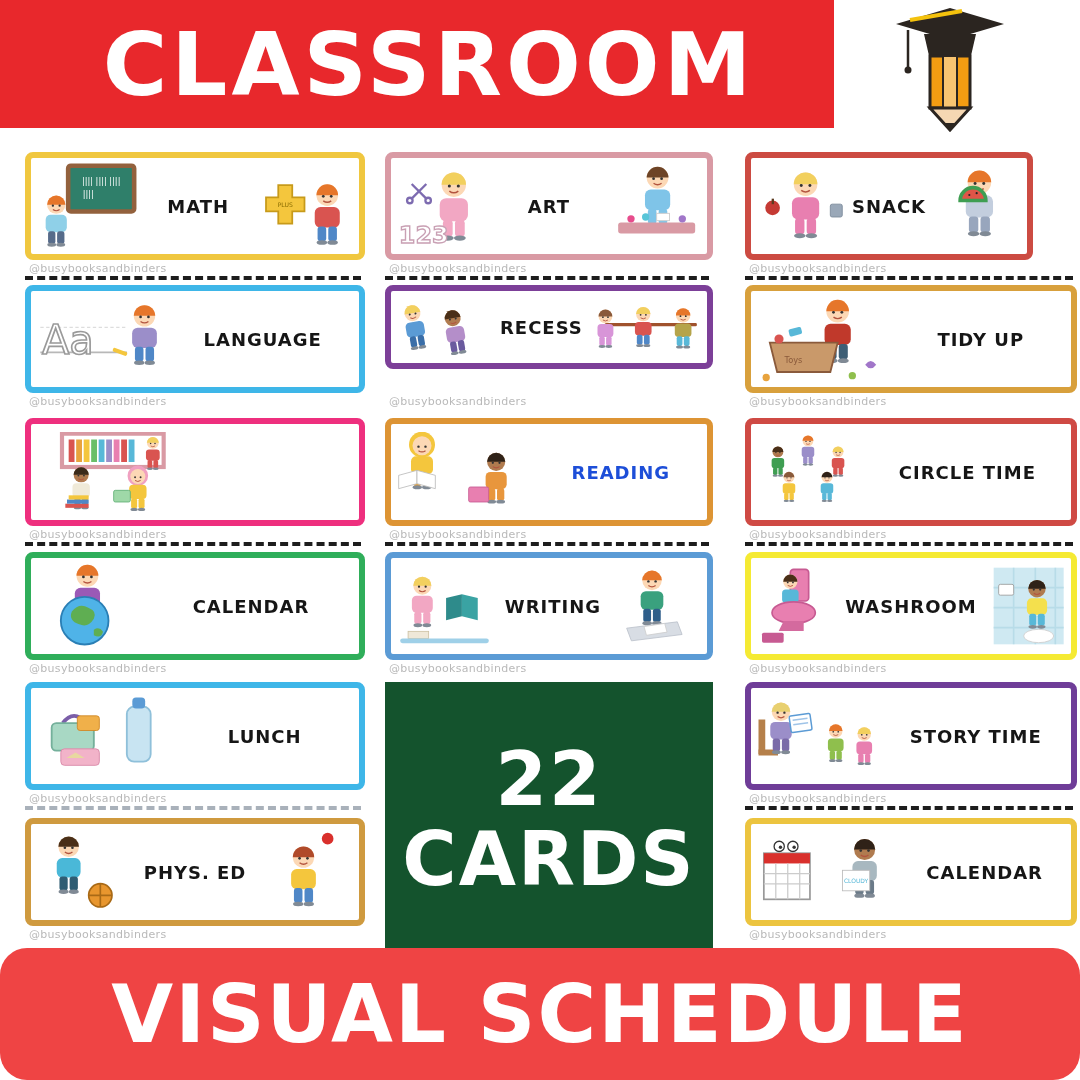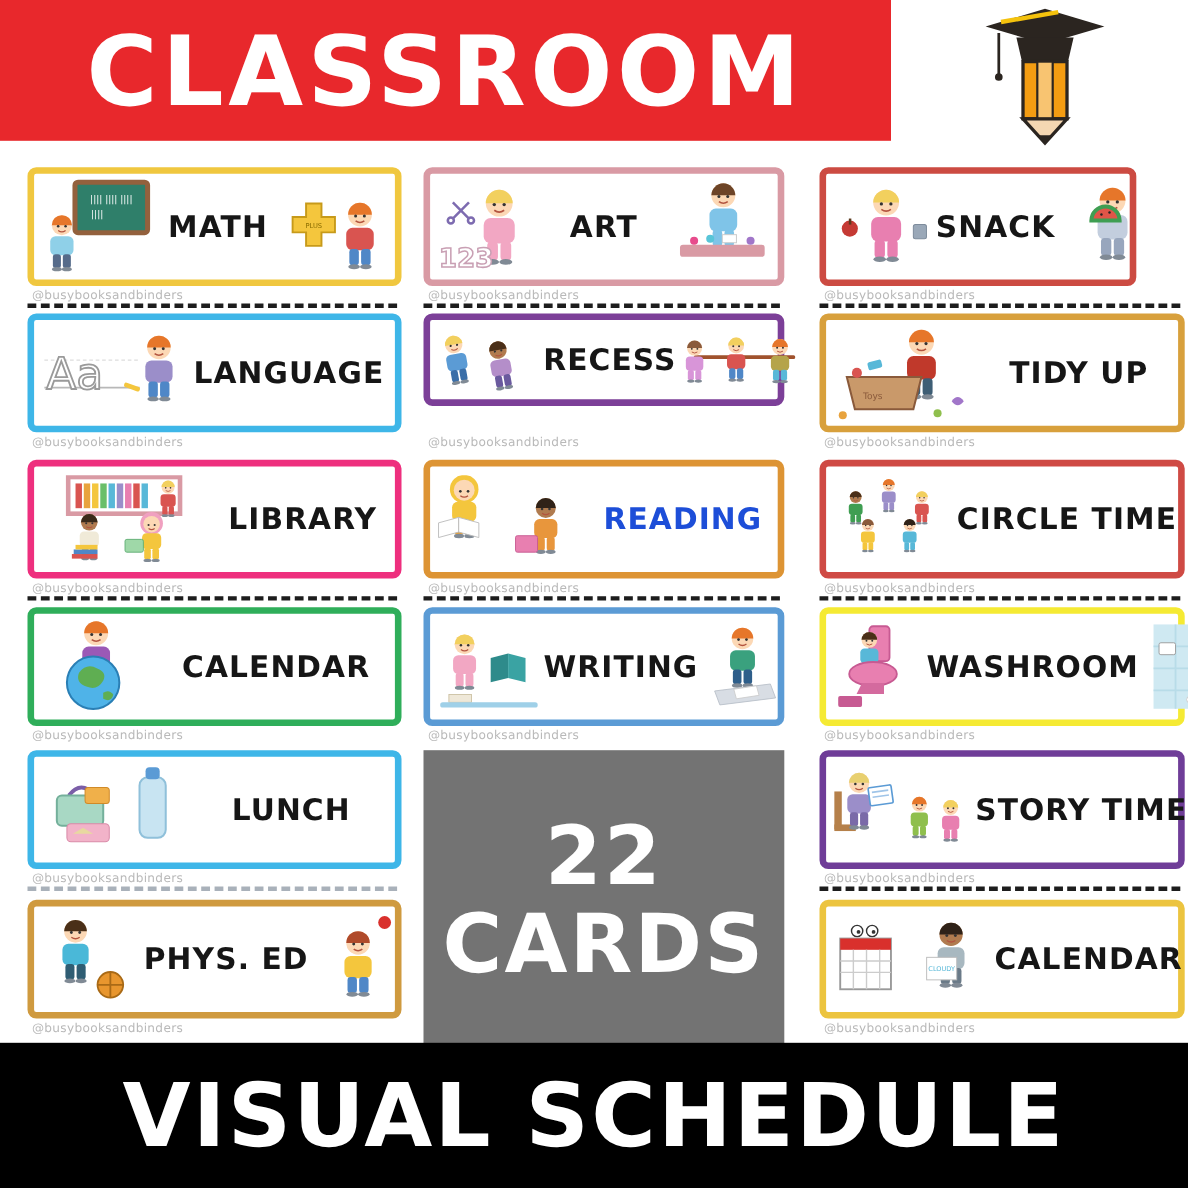--- a/index.html
+++ b/index.html
@@ -9,56 +9,56 @@
               display:flex;align-items:center;justify-content:center;}
   .top-banner span{color:#fff;font-weight:800;font-size:88px;letter-spacing:4px;white-space:nowrap;}
   .logo-box{position:absolute;left:880px;top:4px;width:140px;height:130px;}
   .bottom-banner{position:absolute;left:0;top:948px;width:1080px;height:132px;
               display:flex;align-items:center;justify-content:center;}
   .bottom-banner span{color:#fff;font-weight:800;font-size:80px;letter-spacing:2px;white-space:nowrap;}
   .badge{position:absolute;display:flex;flex-direction:column;align-items:center;justify-content:center;}
   .badge div{color:#fff;font-weight:800;font-size:74px;line-height:1.08;letter-spacing:2px;}
   .card{position:absolute;background:#fff;border-radius:8px;box-sizing:border-box;
         display:flex;align-items:center;justify-content:space-between;gap:2px;padding:0 6px;}
-  .card .label{flex:1;text-align:center;font-weight:800;font-size:27px;letter-spacing:1px;
+  .card .label{flex:1;text-align:center;font-weight:800;font-size:18px;letter-spacing:1px;
         color:#161616;white-space:nowrap;}
   .clip{display:flex;align-items:center;justify-content:center;}
   .wm{position:absolute;font-size:11px;color:#b9b9b9;letter-spacing:.3px;text-align:right;}
   .dash{position:absolute;border-top:4px dashed #1d1d1d;height:0;}
   .dash.light{border-top-color:#a9b1ba;}
 </style>
 </head>
 <body>
 
 <div class="canvas">
 
-  <div class="top-banner" style="background: rgb(232, 40, 44);">
+  <div class="top-banner" style="background: rgb(232, 40, 44); padding-left: 24px;">
     <span>CLASSROOM</span>
   </div>
 
   <div class="logo-box">
     <svg viewBox="0 0 140 130" width="140" height="130">
       <line x1="28" y1="26" x2="28" y2="64" stroke="#2b2520" stroke-width="2.5"></line>
       <circle cx="28" cy="66" r="3.5" fill="#2b2520"></circle>
       <polygon points="70,4 124,20 70,36 16,20" fill="#2b2520"></polygon>
       <line x1="30" y1="16" x2="82" y2="7" stroke="#f4c20d" stroke-width="4"></line>
       <path d="M44 30 L96 30 L90 56 L50 56 Z" fill="#2b2520"></path>
       <rect x="50" y="52" width="40" height="52" fill="#f39c12" stroke="#2b2520" stroke-width="3"></rect>
       <rect x="63" y="52" width="14" height="52" fill="#f8c471" stroke="#2b2520" stroke-width="2"></rect>
       <path d="M50 104 L90 104 L70 126 Z" fill="#f5d7b2" stroke="#2b2520" stroke-width="3"></path>
       <path d="M64 119 L76 119 L70 126 Z" fill="#2b2520"></path>
     </svg>
   </div>
 
-  <div class="badge" style="background: #737373; left: 385px; top: 682px; width: 328px; height: 275px;">
+  <div class="badge" style="background: #14532d; left: 385px; top: 682px; width: 328px; height: 275px;">
     <div>22</div>
     <div>CARDS</div>
   </div>
 
-  <div class="bottom-banner" style="background: #000000;">
+  <div class="bottom-banner" style="background: #ef4444; border-radius: 27px;">
     <span>VISUAL SCHEDULE</span>
   </div>
 
 <div class="card" style="left: 25px; top: 152px; width: 340px; height: 108px; border: 6px solid rgb(240, 199, 63);">
       <span class="clip">
         <svg viewBox="0 0 110 96" height="88" font-family="DejaVu Sans,sans-serif">
           <rect x="34" y="4" width="72" height="50" rx="3" fill="#2f7f6a" stroke="#93613d" stroke-width="5"></rect>
           <text x="70" y="24" font-size="9" fill="#fff" text-anchor="middle">|||| |||| ||||</text>
           <text x="56" y="38" font-size="9" fill="#fff" text-anchor="middle">||||</text>
           <g transform="translate(0,34) scale(1.05)">
@@ -365,21 +365,20 @@
             <path d="M16.5 17 q3.5 2.6 7 0" stroke="#b3543f" stroke-width="1.2" fill="none"></path>
             <rect x="9" y="22.5" width="22" height="18" rx="5" fill="#f4c63d"></rect>
             <rect x="11.5" y="39.5" width="7.6" height="13" rx="2.6" fill="#f4c63d"></rect>
             <rect x="20.9" y="39.5" width="7.6" height="13" rx="2.6" fill="#f4c63d"></rect>
             <ellipse cx="15.3" cy="53.6" rx="4.6" ry="2" fill="#808a95"></ellipse>
             <ellipse cx="24.7" cy="53.6" rx="4.6" ry="2" fill="#808a95"></ellipse>
           </g>
           <rect x="92" y="70" width="20" height="14" rx="2" fill="#9fd8a8" stroke="#5fae74"></rect>
         </svg>
       </span>
-      <div class="label" style="color: rgb(22, 22, 22);">LIBRARY</div>
     </div>
     <div class="wm" style="left: 29px; top: 528px; color: rgb(185, 185, 185);">@busybooksandbinders</div>
     <div class="dash" style="left: 25px; top: 542px; width: 336px;"></div>
     <div class="card" style="left: 385px; top: 418px; width: 328px; height: 108px; border: 6px solid rgb(221, 148, 52);">
       <span class="clip">
         <svg viewBox="0 0 170 96" height="80" font-family="DejaVu Sans,sans-serif">
           <g transform="translate(6,2) scale(1.2)">
             <circle cx="20" cy="11" r="13" fill="#f4c63d"></circle>
             <circle cx="20" cy="12" r="9.5" fill="#fcd8b5"></circle>
             <circle cx="16.5" cy="13" r="1.2" fill="#333"></circle>

